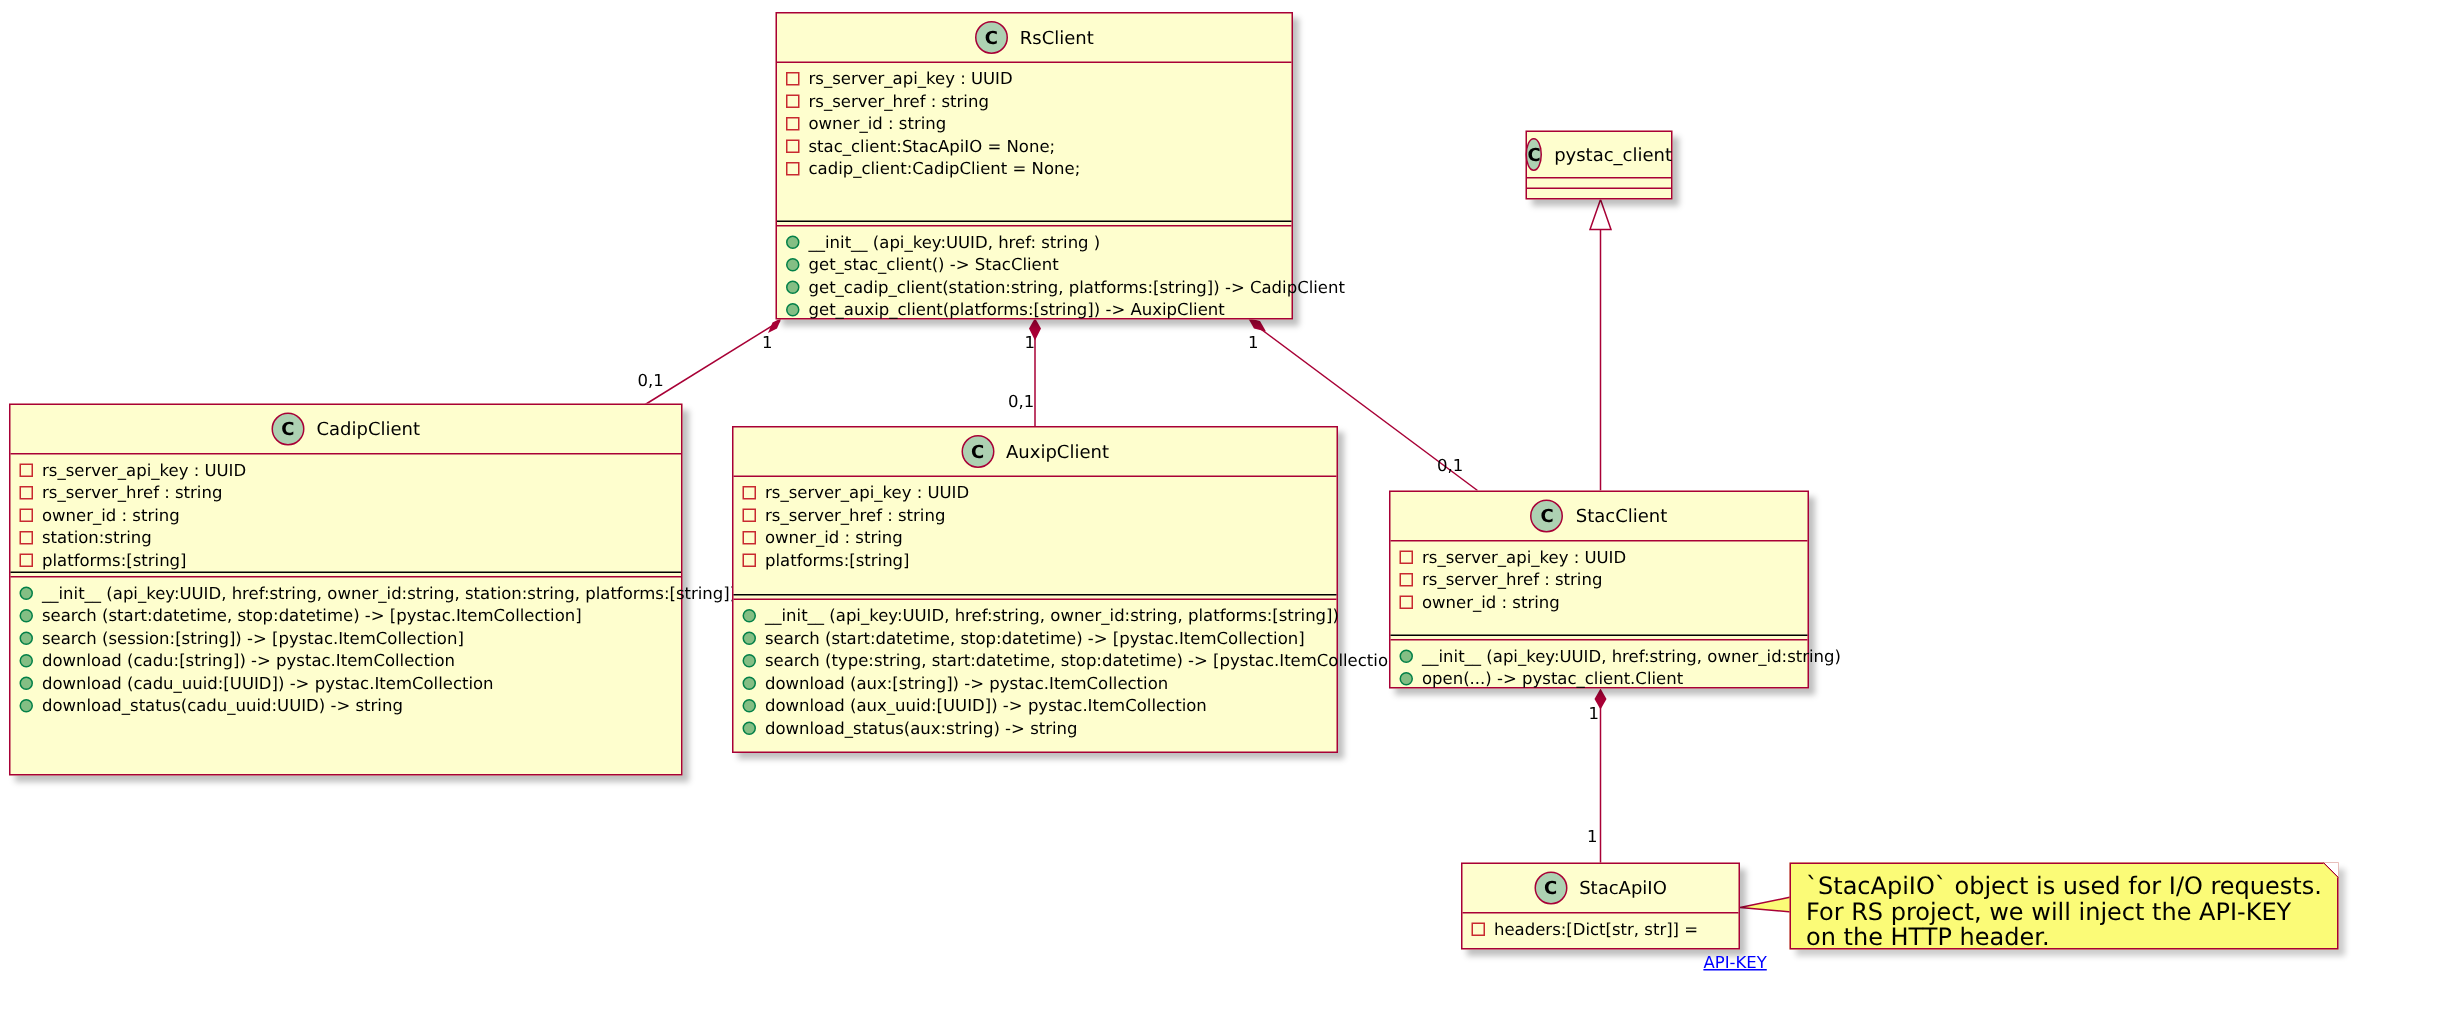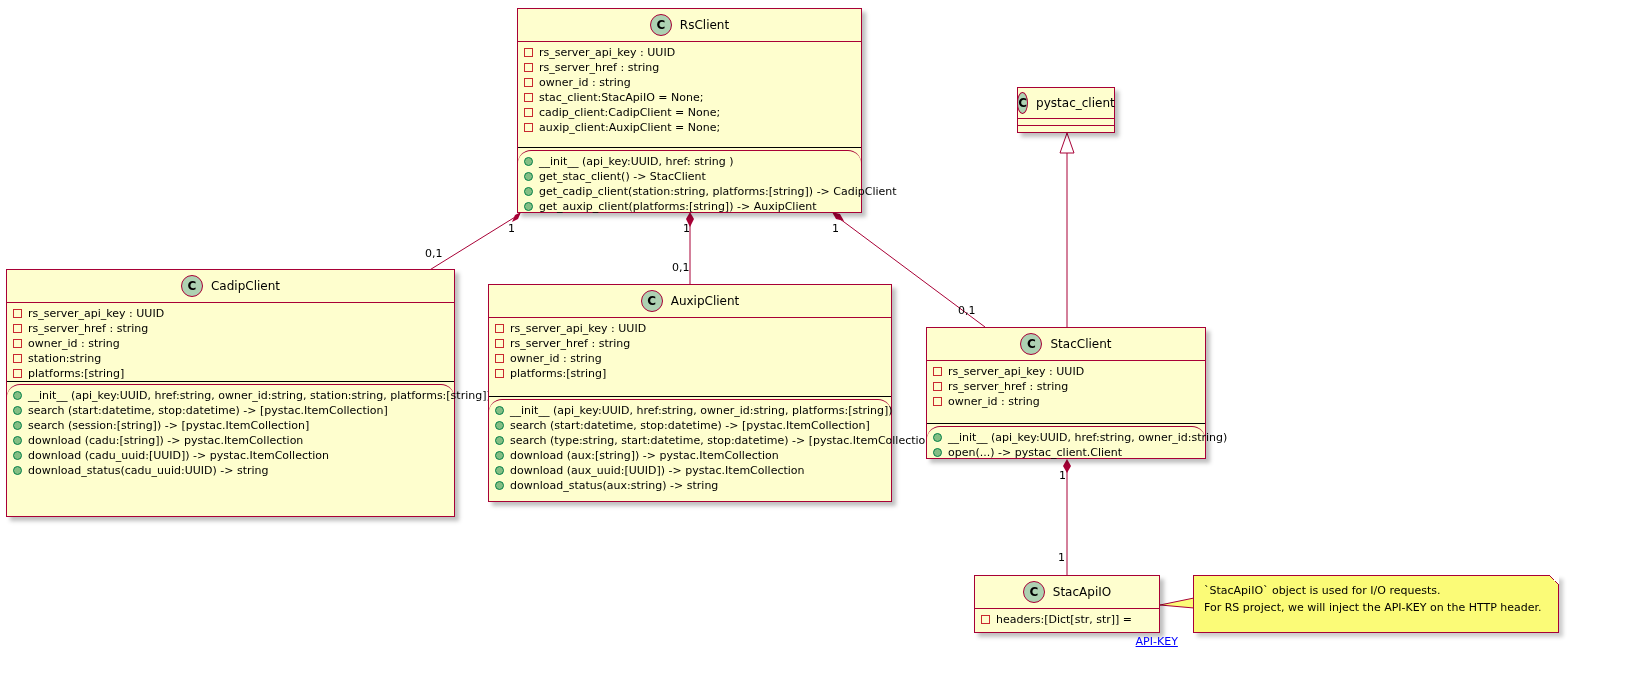--- a/index.html
+++ b/index.html
@@ -8,30 +8,30 @@
   svg.edges { position:absolute; left:0; top:0; width:1637px; height:673px; }
   .cls { position:absolute; background:#fefece; border:1.5px solid #a80036;
          box-shadow:4px 4px 4px rgba(0,0,0,0.25); box-sizing:border-box; }
   .cls .hdr { height:32px; display:flex; align-items:center; justify-content:center;
               border-bottom:1.5px solid #a80036; font-size:12px; }
   .cls .hdr .spot { width:20px; height:20px; border-radius:50%; background:#add1b2;
                     border:1px solid #a80036; display:inline-flex; align-items:center;
                     justify-content:center; font-weight:bold; font-size:12px; margin-right:8px; }
   .sec { padding:3px 6px; }
   .sec.fields { border-bottom:1px solid #000000; }
-  .sec.methods { border-top:1px solid #a80036;border-radius:13px; }
+  .sec.methods { border-top:1px solid #a80036; }
   .row { height:15px; line-height:15px; white-space:nowrap; display:flex; align-items:center; }
   .vis-priv { width:7px; height:7px; border:1px solid #c82930; margin-right:6px; flex:none; }
   .vis-pub { width:7px; height:7px; border-radius:50%; background:#84be84; border:1px solid #038048;
              margin-right:6px; flex:none; }
   .mult { position:absolute; font-size:11px; }
   .link { color:#0000ff; text-decoration:underline; cursor:pointer;margin-top:44px; }
   .note { position:absolute; background:#fbfb77; border:1px solid #a80036;
           box-shadow:4px 4px 4px rgba(0,0,0,0.2); padding:6px 10px; box-sizing:border-box;
-          font-size:11px; line-height:17px; }
+          font-size:16px; line-height:17px; }
   .note .fold { position:absolute; right:-1px; top:-1px; width:10px; height:10px;
                 background:linear-gradient(225deg, #fff 50%, #a80036 50%, #fbfb77 55%); }
 </style>
 </head>
 <body>
 
 <svg class="edges" xmlns="http://www.w3.org/2000/svg">
 
   <line x1="520" y1="214" x2="428" y2="271" stroke="#a80036" stroke-width="1"></line>
   <polygon points="521,212 518,219 512,222 515,215" fill="#a80036"></polygon>
@@ -79,24 +79,20 @@
         <span>owner_id : string</span>
       </div>
     <div class="row">
         <span class="vis-priv"></span>
         <span>stac_client:StacApiIO = None;</span>
       </div>
     <div class="row">
         <span class="vis-priv"></span>
         <span>cadip_client:CadipClient = None;</span>
       </div>
-    <div class="row">
-        <span class="vis-priv"></span>
-        <span>auxip_client:AuxipClient = None;</span>
-      </div>
   </div>
   <div class="sec methods" style="margin-top:2px;">
     <div class="row">
         <span class="vis-pub"></span>
         <span>__init__ (api_key:UUID, href: string )</span>
       </div>
     <div class="row">
         <span class="vis-pub"></span>
         <span>get_stac_client() -&gt; StacClient</span>
       </div>

